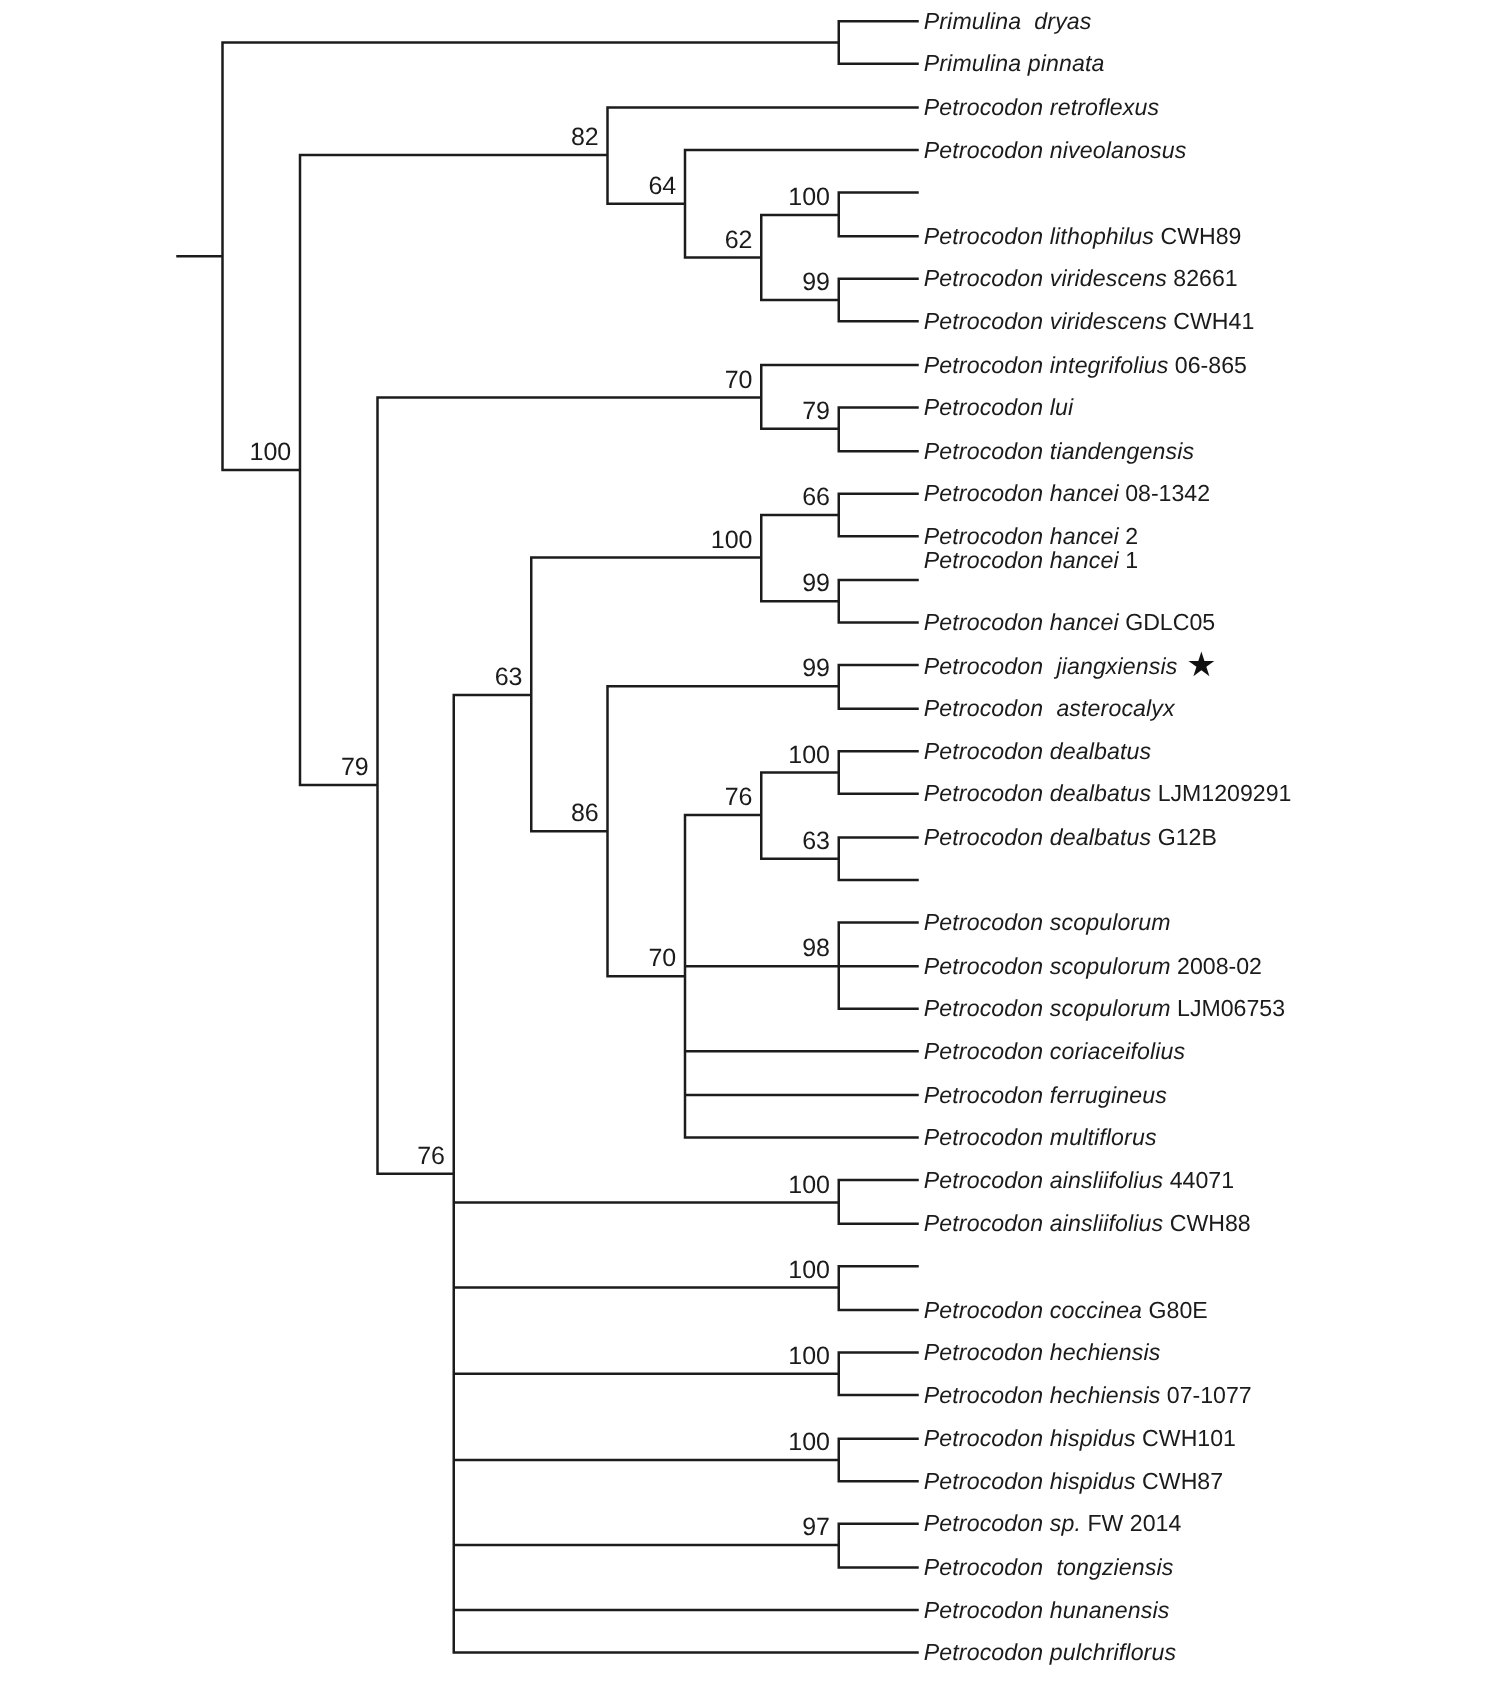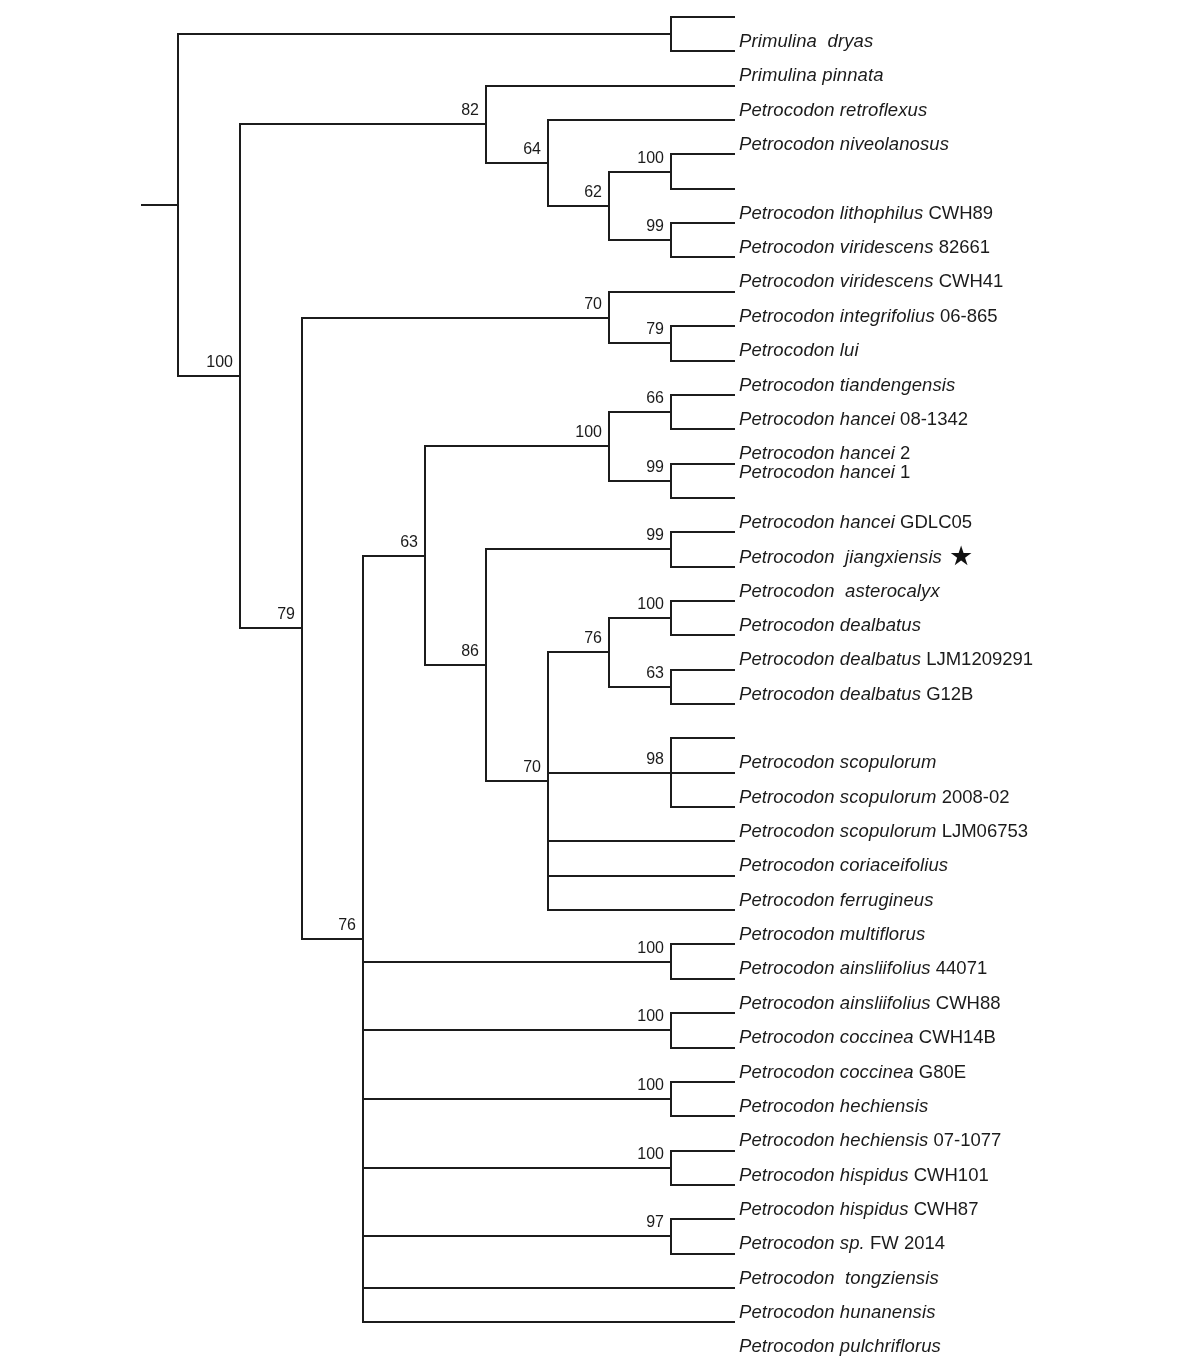--- a/index.html
+++ b/index.html
@@ -3,27 +3,27 @@
 <meta charset="utf-8">
 <style>
   html,body{margin:0;padding:0;background:#ffffff;}
   .canvas{
     position:relative;width:1200px;height:1363px;background:#ffffff;
     font-family:"Liberation Sans",sans-serif;color:#1b1b1b;overflow:hidden;
   }
   .lines{position:absolute;left:0;top:0;}
   .taxon{
     position:absolute;left:739px;height:26px;line-height:26px;
-    font-size:18.5px;white-space:pre;color:#1b1b1b;margin-top:24px;
+    font-size:18.5px;white-space:pre;color:#1b1b1b;
   }
   .taxon i{font-style:italic;letter-spacing:0.1px;}
   .taxon .acc{font-style:normal;}
   .sup{
     position:absolute;width:60px;text-align:right;
-    font-size:16px;line-height:18px;color:#1b1b1b;white-space:pre;
+    font-size:20px;line-height:18px;color:#1b1b1b;white-space:pre;
   }
   .star{
     font-style:normal;font-size:27px;line-height:26px;
     margin-left:7px;vertical-align:-2px;color:#111111;
   }
 </style>
 </head>
 <body>
 
 <div class="canvas">
@@ -73,21 +73,20 @@
   <div class="taxon" style="top:622px"><i>Petrocodon dealbatus</i><span class="acc"> LJM1209291</span></div>
   <div class="taxon" style="top:657px"><i>Petrocodon dealbatus</i><span class="acc"> G12B</span></div>
   <div class="taxon" style="top:725px"><i>Petrocodon scopulorum</i></div>
   <div class="taxon" style="top:760px"><i>Petrocodon scopulorum</i><span class="acc"> 2008-02</span></div>
   <div class="taxon" style="top:794px"><i>Petrocodon scopulorum</i><span class="acc"> LJM06753</span></div>
   <div class="taxon" style="top:828px"><i>Petrocodon coriaceifolius</i></div>
   <div class="taxon" style="top:863px"><i>Petrocodon ferrugineus</i></div>
   <div class="taxon" style="top:897px"><i>Petrocodon multiflorus</i></div>
   <div class="taxon" style="top:931px"><i>Petrocodon ainsliifolius</i><span class="acc"> 44071</span></div>
   <div class="taxon" style="top:966px"><i>Petrocodon ainsliifolius</i><span class="acc"> CWH88</span></div>
-  <div class="taxon" style="top:1000px"><i>Petrocodon coccinea</i><span class="acc"> CWH14B</span></div>
   <div class="taxon" style="top:1035px"><i>Petrocodon coccinea</i><span class="acc"> G80E</span></div>
   <div class="taxon" style="top:1069px"><i>Petrocodon hechiensis</i></div>
   <div class="taxon" style="top:1103px"><i>Petrocodon hechiensis</i><span class="acc"> 07-1077</span></div>
   <div class="taxon" style="top:1138px"><i>Petrocodon hispidus</i><span class="acc"> CWH101</span></div>
   <div class="taxon" style="top:1172px"><i>Petrocodon hispidus</i><span class="acc"> CWH87</span></div>
   <div class="taxon" style="top:1206px"><i>Petrocodon sp.</i><span class="acc"> FW 2014</span></div>
   <div class="taxon" style="top:1241px"><i>Petrocodon  tongziensis</i></div>
   <div class="taxon" style="top:1275px"><i>Petrocodon hunanensis</i></div>
   <div class="taxon" style="top:1309px"><i>Petrocodon pulchriflorus</i></div>
 

